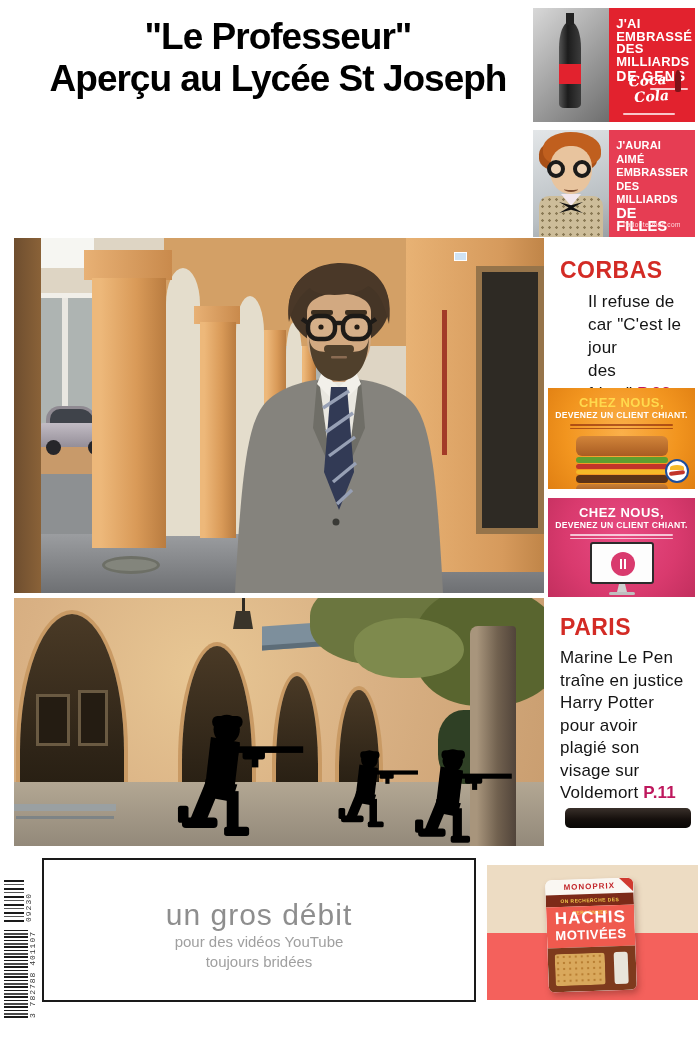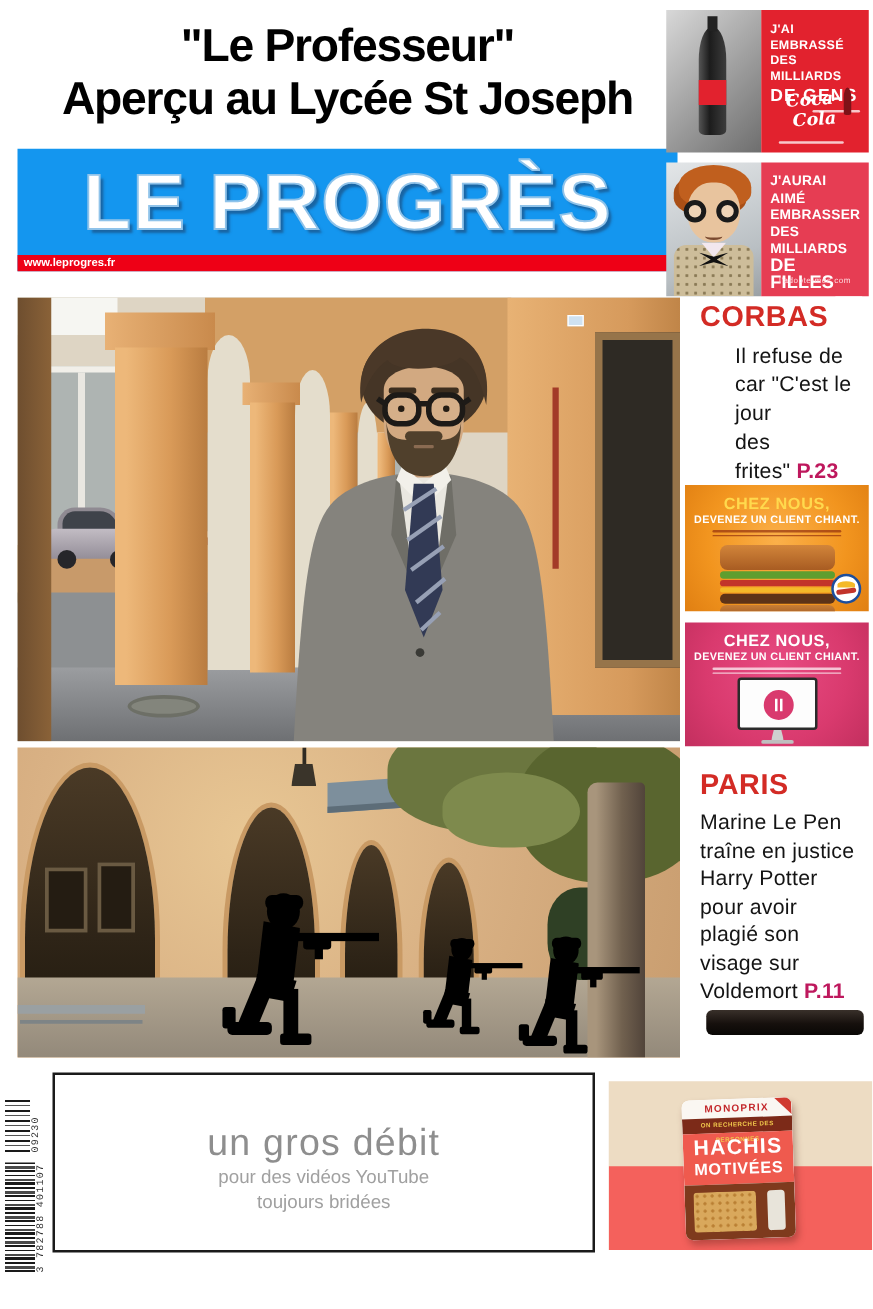--- a/index.html
+++ b/index.html
@@ -24,21 +24,21 @@
   
   .ad-coca { left:533px; top:8px; width:162px; height:114px; display:flex; }
   .coca-photo { width:47%; height:100%; position:relative; overflow:hidden;
      background:linear-gradient(135deg,#d8d8d8,#9d9d9d 55%,#6e6e6e); }
   .coca-bottle { position:absolute; left:26px; top:14px; width:22px; height:86px;
      background:linear-gradient(90deg,#555,#1c1c1c 40%,#3c3c3c);
      border-radius:10px 10px 5px 5px / 26px 26px 4px 4px; }
   .coca-bottle:before { content:""; position:absolute; left:7px; top:-9px; width:8px; height:12px; background:#222; }
   .coca-label { position:absolute; left:0; top:42px; width:100%; height:20px; background:#e2222e; }
   .coca-panel { width:53%; height:100%; background:#e2222e; color:#fff; padding:10px 5px 4px 7px; position:relative; }
-  .coca-line { font-weight:800; font-size:10px; line-height:12.5px; letter-spacing:.3px; }
+  .coca-line { font-weight:800; font-size:13px; line-height:12.5px; letter-spacing:.3px; }
   .coca-line.big { font-size:14px; line-height:16px; letter-spacing:1px; }
   .micro-bar { height:2px; background:rgba(255,255,255,.75); border-radius:1px; }
   .coca-logo { position:absolute; left:6px; bottom:18px; width:72px; text-align:center;
      font-family:"DejaVu Serif", serif; font-style:italic; font-weight:bold;
      font-size:14px; color:#fff; transform:rotate(-4deg); }
   .coca-minibottle { position:absolute; right:14px; bottom:30px; width:6px; height:22px; background:#7e1218;
      border-radius:3px 3px 2px 2px / 8px 8px 2px 2px; }
 
   .ad-adopte { left:533px; top:130px; width:162px; height:107px; display:flex; }
   .nerd-photo { width:47%; height:100%; position:relative; overflow:hidden;
@@ -104,21 +104,21 @@
   .p2-trunk { position:absolute; left:456px; top:28px; width:46px; height:220px;
      background:linear-gradient(90deg,#a8957c 15%,#71614f 60%,#51443a); border-radius:8px 4px 0 0; }
   .p2-bush { position:absolute; left:424px; top:112px; width:64px; height:74px; background:#2f4025; border-radius:40%; }
   .soldier { position:absolute; }
 
   
   .story-title { font-weight:bold; font-size:23px; color:#d32b25; letter-spacing:.5px; }
   .story-body { color:#141414; font-size:17px; line-height:23px; letter-spacing:.2px; }
   .story-body .line { display:block; }
   .pref { font-weight:bold; color:#be185d; }
-  .corbas { left:560px; top:240px; width:136px; }
+  .corbas { left:560px; top:257px; width:136px; }
   .paris  { left:560px; top:614px; width:136px; }
   .paris .story-body { line-height:22.5px; }
   .darkbar { left:565px; top:808px; width:126px; height:20px; border-radius:5px;
      background:linear-gradient(180deg,#39302a,#16100d 55%,#090705); }
 
   
   .ad-bk1 { left:548px; top:388px; width:147px; height:101px; overflow:hidden;
      background:radial-gradient(circle at 50% 45%, #fbb04a 0%, #f2951f 60%, #e07f12 100%); }
   .ad-bk2 { left:548px; top:498px; width:147px; height:99px; overflow:hidden;
      background:radial-gradient(circle at 50% 40%, #e84b82 0%, #d93a6e 60%, #c22f5e 100%); }
@@ -191,26 +191,20 @@
 </head>
 <body>
 
 <div class="page">
 
   <div class="abs headline">
     <div>"Le Professeur"</div>
     <div>Aperçu au Lycée St Joseph</div>
   </div>
 
-  <div class="abs masthead">
-    <div class="masthead-title">LE PROGRÈS</div>
-    <div class="masthead-stripe">
-      <span>www.leprogres.fr</span>
-    </div>
-  </div>
 
   <div class="abs ad-coca">
     <div class="coca-photo">
       <div class="coca-bottle">
         <div class="coca-label"></div>
       </div>
     </div>
     <div class="coca-panel">
       <div class="coca-line">J'AI EMBRASSÉ</div>
       <div class="coca-line">DES MILLIARDS</div>

